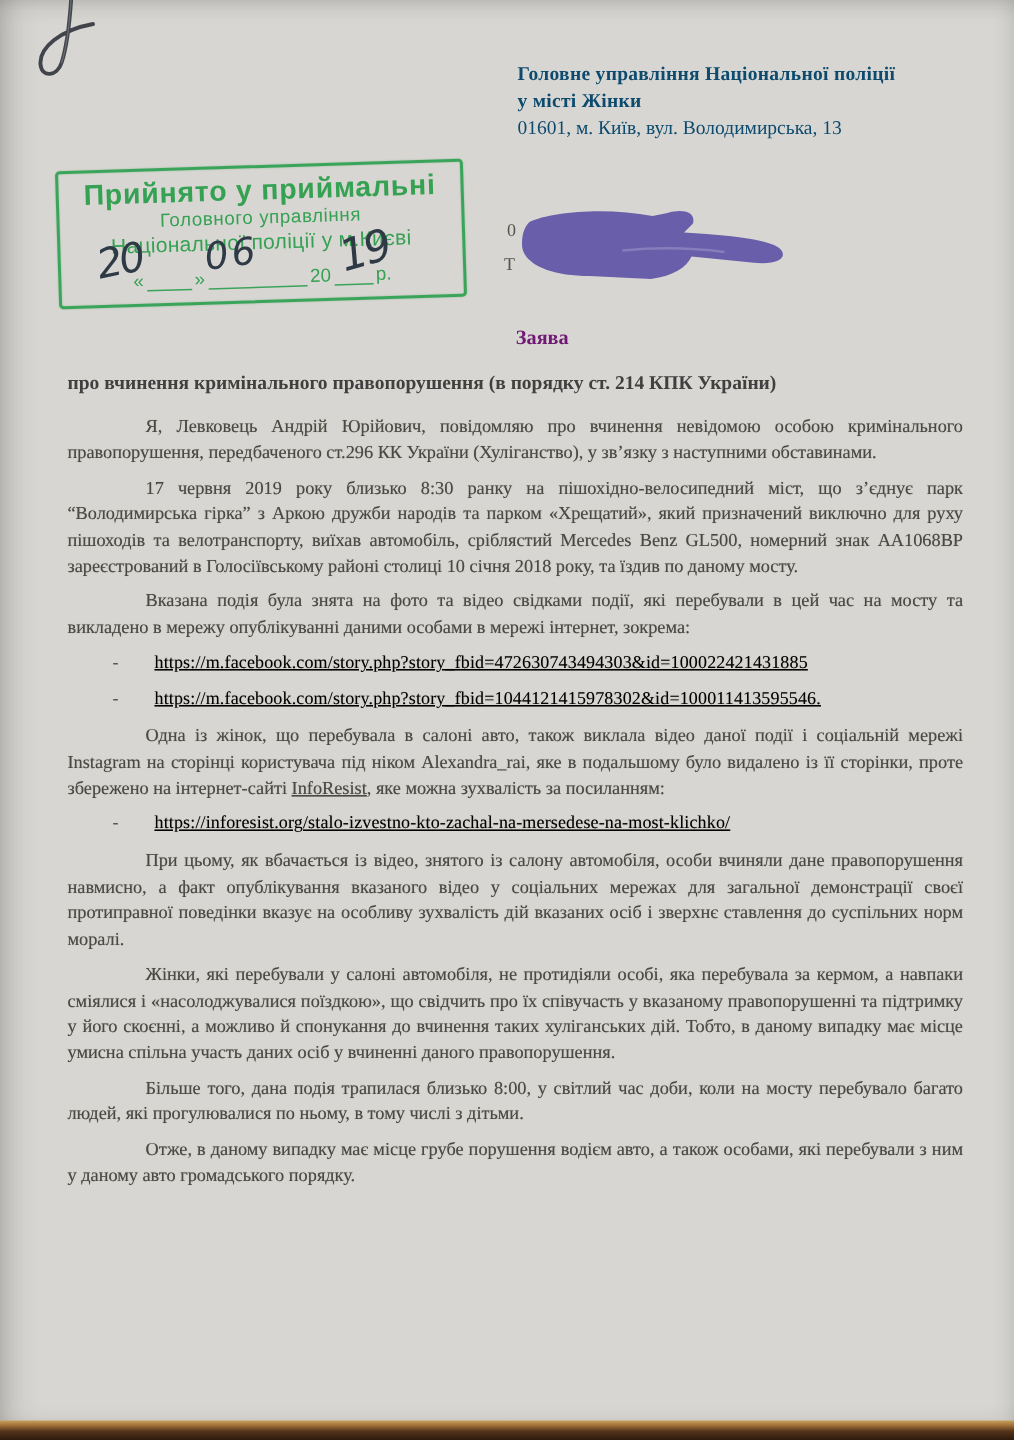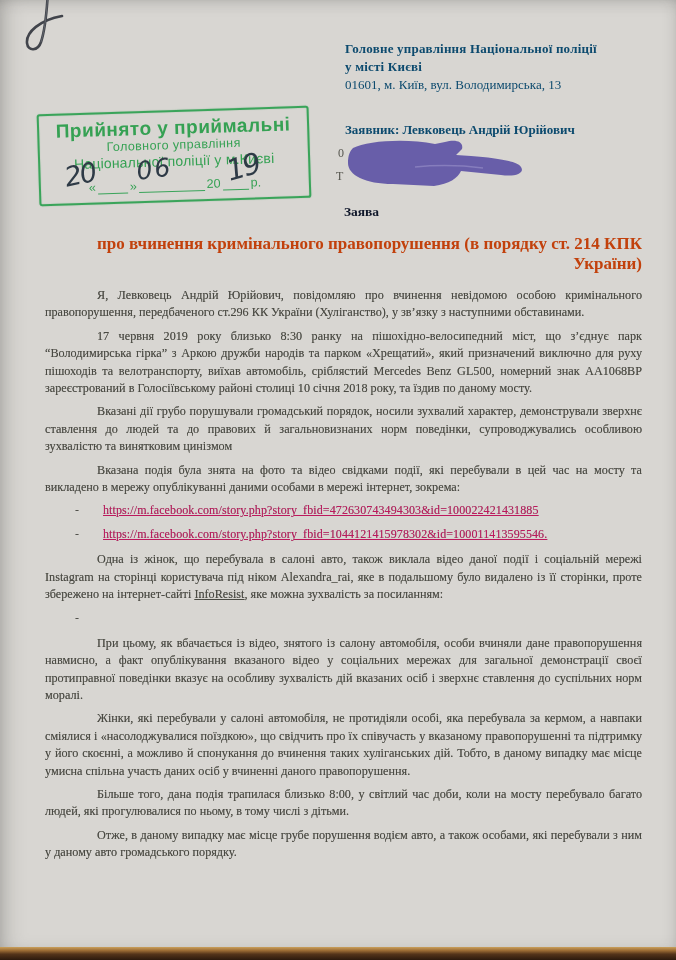--- a/index.html
+++ b/index.html
@@ -49,31 +49,31 @@
   .stamp .s4{font-family:"Liberation Sans","DejaVu Sans",sans-serif;font-size:12.5px;margin-top:4px;display:flex;align-items:flex-end;justify-content:center;gap:2px;height:18px;}
   .blank{display:inline-block;border-bottom:1.4px solid #3aa45a;height:12px;}
   .w30{width:30px}.w66{width:66px}.w26{width:26px}
   
   .hw{position:absolute;color:#2e3a46;font-family:"DejaVu Sans",sans-serif;font-style:italic;font-weight:400;}
   .hw.d{left:24px;top:44px;font-size:27px;transform:rotate(-10deg);letter-spacing:-2px;}
   .hw.m{left:96px;top:42px;font-size:25px;transform:rotate(-6deg);letter-spacing:2px;}
   .hw.y{left:186px;top:40px;font-size:29px;transform:rotate(-14deg);letter-spacing:-2px;}
   
   .content{position:absolute;left:45px;top:200px;width:597px;color:#4a4a43;}
-  .title{text-align:center;font-weight:bold;font-size:13.5px;color:#0f172a;
-         transform:translateX(18px);margin:4px 0 14px 0;}
-  .subtitle{text-align:right;font-weight:bold;font-size:17px;color:#c2410c;margin:0 0 13px 0;}
+  .title{text-align:center;font-weight:bold;font-size:13.5px;color:#701a75;
+         transform:translateX(18px);margin:17px 0 14px 0;}
+  .subtitle{text-align:left;font-weight:bold;font-size:13px;color:#404040;margin:0 0 13px 0;}
   p.para{
     margin:0 0 6px 0;font-size:12.2px;line-height:17.4px;
     text-align:justify;text-indent:52px;
     text-shadow:0 0 .5px rgba(74,74,67,.55);
   }
   .linkrow{display:flex;align-items:flex-start;margin:7px 0 9px 30px;font-size:12px;line-height:15px;}
   .linkrow .dash{width:28px;flex:none;}
-  .linkrow .url{text-decoration:underline;color:#be185d;letter-spacing:.1px;word-break:break-all;
+  .linkrow .url{text-decoration:underline;color:#000000;letter-spacing:.1px;word-break:break-all;
                 text-shadow:0 0 .5px rgba(74,74,67,.5);}
   .inline-link{text-decoration:underline;}
 </style>
 </head>
 <body>
 
 <div class="photo">
   <div class="paper">
 
     <svg class="clip" viewBox="0 0 80 78">
@@ -94,58 +94,57 @@
           <span class="blank w26"></span>
         <span>р.</span>
       </div>
       <span class="hw d">20</span>
       <span class="hw m">06</span>
       <span class="hw y">19</span>
     </div>
 
     <div class="hdr">
       <div class="b">Головне управління Національної поліції</div>
-      <div class="b">у місті Києві</div>
+      <div class="b">у місті Жінки</div>
       <div class="r">01601, м. Київ, вул. Володимирська, 13</div>
-      <div class="applicant">Заявник: Левковець Андрій Юрійович</div>
     </div>
 
     <div class="redaction">
       <span class="frag f1">0</span>
       <span class="frag f2">Т</span>
       <svg width="210" height="62" viewBox="0 0 210 62" style="position:absolute;left:0;top:0;">
         <path d="M18 8 C32 1 70 -2 100 4 L110 2 C120 -1 129 1 127 9 L121 15
                  L136 16 C162 18 182 21 186 27 C190 33 181 37 166 35 L126 31
                  C123 38 114 44 99 46 L58 44 C30 44 13 35 13 23 C13 15 15 11 18 8 Z" fill="#685ea9"></path>
         <path d="M80 27 C100 25 125 25 148 28" stroke="#8d85c2" stroke-width="1.6" fill="none" opacity=".8"></path>
       </svg>
     </div>
 
     <div class="content">
       <h1 class="title">Заява</h1>
       <h2 class="subtitle">про вчинення кримінального правопорушення (в порядку ст. 214 КПК України)</h2>
 
       <p class="para">Я, Левковець Андрій Юрійович, повідомляю про вчинення невідомою особою кримінального правопорушення, передбаченого ст.296 КК України (Хуліганство), у зв’язку з наступними обставинами.</p>
       <p class="para">17 червня 2019 року близько 8:30 ранку на пішохідно-велосипедний міст, що з’єднує парк “Володимирська гірка” з Аркою дружби народів та парком «Хрещатий», який призначений виключно для руху пішоходів та велотранспорту, виїхав автомобіль, сріблястий Mercedes Benz GL500, номерний знак АА1068ВР зареєстрований в Голосіївському районі столиці 10 січня 2018 року, та їздив по даному мосту.</p>
-      <p class="para">Вказані дії грубо порушували громадський порядок, носили зухвалий характер, демонстрували зверхнє ставлення до людей та до правових й загальновизнаних норм поведінки, супроводжувались особливою зухвалістю та винятковим цинізмом</p>
       <p class="para">Вказана подія була знята на фото та відео свідками події, які перебували в цей час на мосту та викладено в мережу опублікуванні даними особами в мережі інтернет, зокрема:</p>
 
       <div class="linkrow">
         <span class="dash">-</span>
         <span class="url">https://m.facebook.com/story.php?story_fbid=472630743494303&amp;id=100022421431885</span>
       </div>
       <div class="linkrow">
         <span class="dash">-</span>
         <span class="url">https://m.facebook.com/story.php?story_fbid=1044121415978302&amp;id=100011413595546.</span>
       </div>
 
       <p class="para"><span>Одна із жінок, що перебувала в салоні авто, також виклала відео даної події і соціальній мережі Instagram на сторінці користувача під ніком Alexandra_rai, яке в подальшому було видалено із її сторінки, проте збережено на інтернет-сайті </span><span class="inline-link">InfoResist</span><span>, яке можна зухвалість за посиланням:</span></p>
 
       <div class="linkrow">
         <span class="dash">-</span>
+        <span class="url">https://inforesist.org/stalo-izvestno-kto-zachal-na-mersedese-na-most-klichko/</span>
       </div>
 
       <p class="para">При цьому, як вбачається із відео, знятого із салону автомобіля, особи вчиняли дане правопорушення навмисно, а факт опублікування вказаного відео у соціальних мережах для загальної демонстрації своєї протиправної поведінки вказує на особливу зухвалість дій вказаних осіб і зверхнє ставлення до суспільних норм моралі.</p>
       <p class="para">Жінки, які перебували у салоні автомобіля, не протидіяли особі, яка перебувала за кермом, а навпаки сміялися і «насолоджувалися поїздкою», що свідчить про їх співучасть у вказаному правопорушенні та підтримку у його скоєнні, а можливо й спонукання до вчинення таких хуліганських дій. Тобто, в даному випадку має місце умисна спільна участь даних осіб у вчиненні даного правопорушення.</p>
       <p class="para">Більше того, дана подія трапилася близько 8:00, у світлий час доби, коли на мосту перебувало багато людей, які прогулювалися по ньому, в тому числі з дітьми.</p>
       <p class="para">Отже, в даному випадку має місце грубе порушення водієм авто, а також особами, які перебували з ним у даному авто громадського порядку.</p>
     </div>
   </div>
 
   <div class="table-edge"></div>

